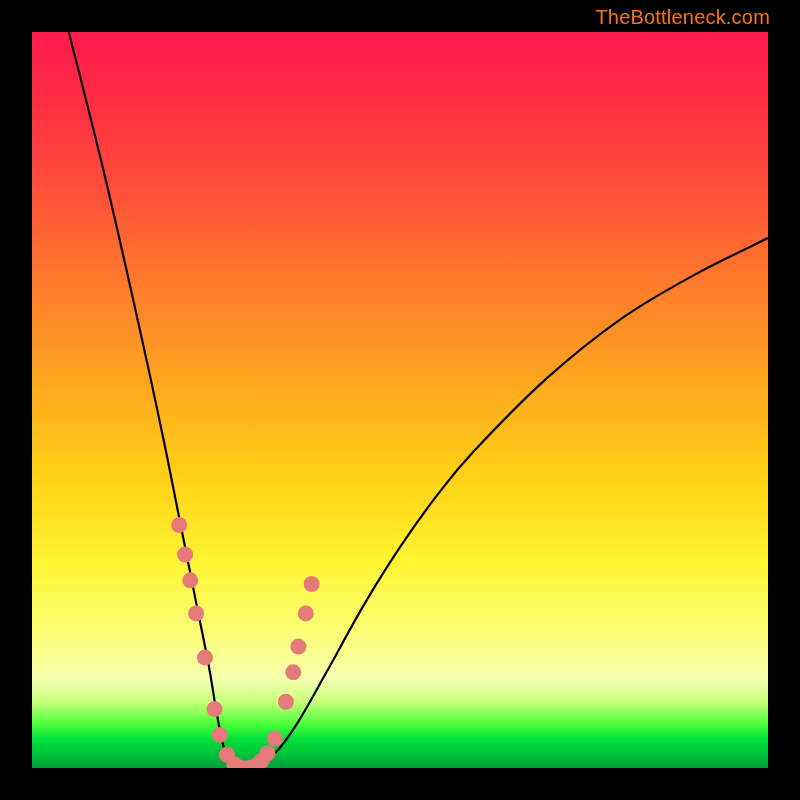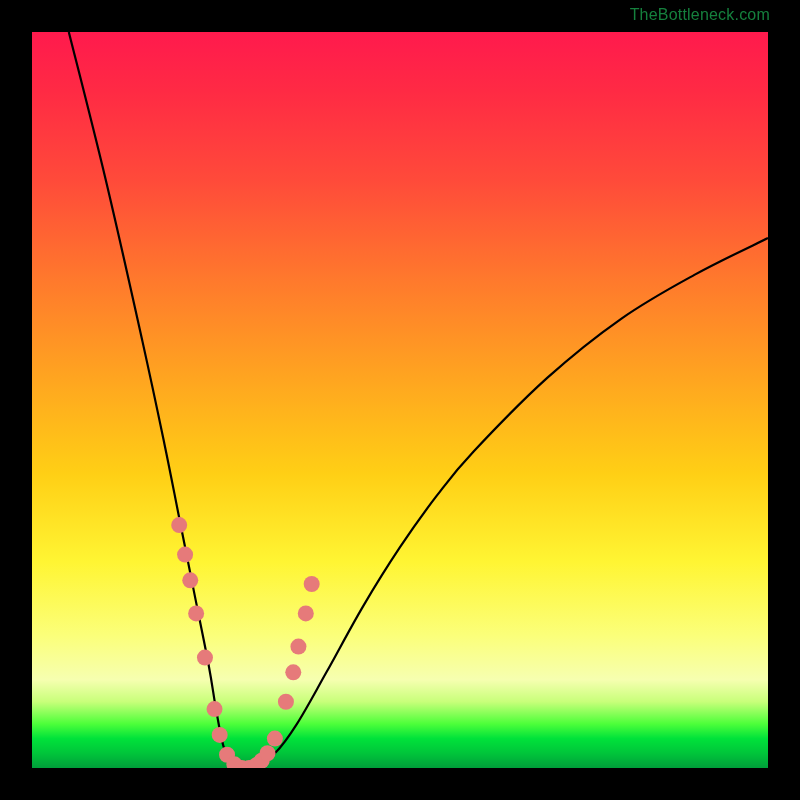--- a/index.html
+++ b/index.html
@@ -40,22 +40,22 @@
       #00e23a 96%,
       #00c53a 98%,
       #009e3a 100%
     );
     box-sizing: border-box;
   }
   .watermark {
     position: absolute;
     right: 30px;
     top: 6px;
-    color: #15803d;
-    font-size: 16px;
+    color: #f97316;
+    font-size: 20px;
     font-weight: 500;
     letter-spacing: 0.2px;
     user-select: none;
   }
   svg.curve {
     position: absolute;
     left: 0;
     top: 0;
     width: 736px;
     height: 736px;

